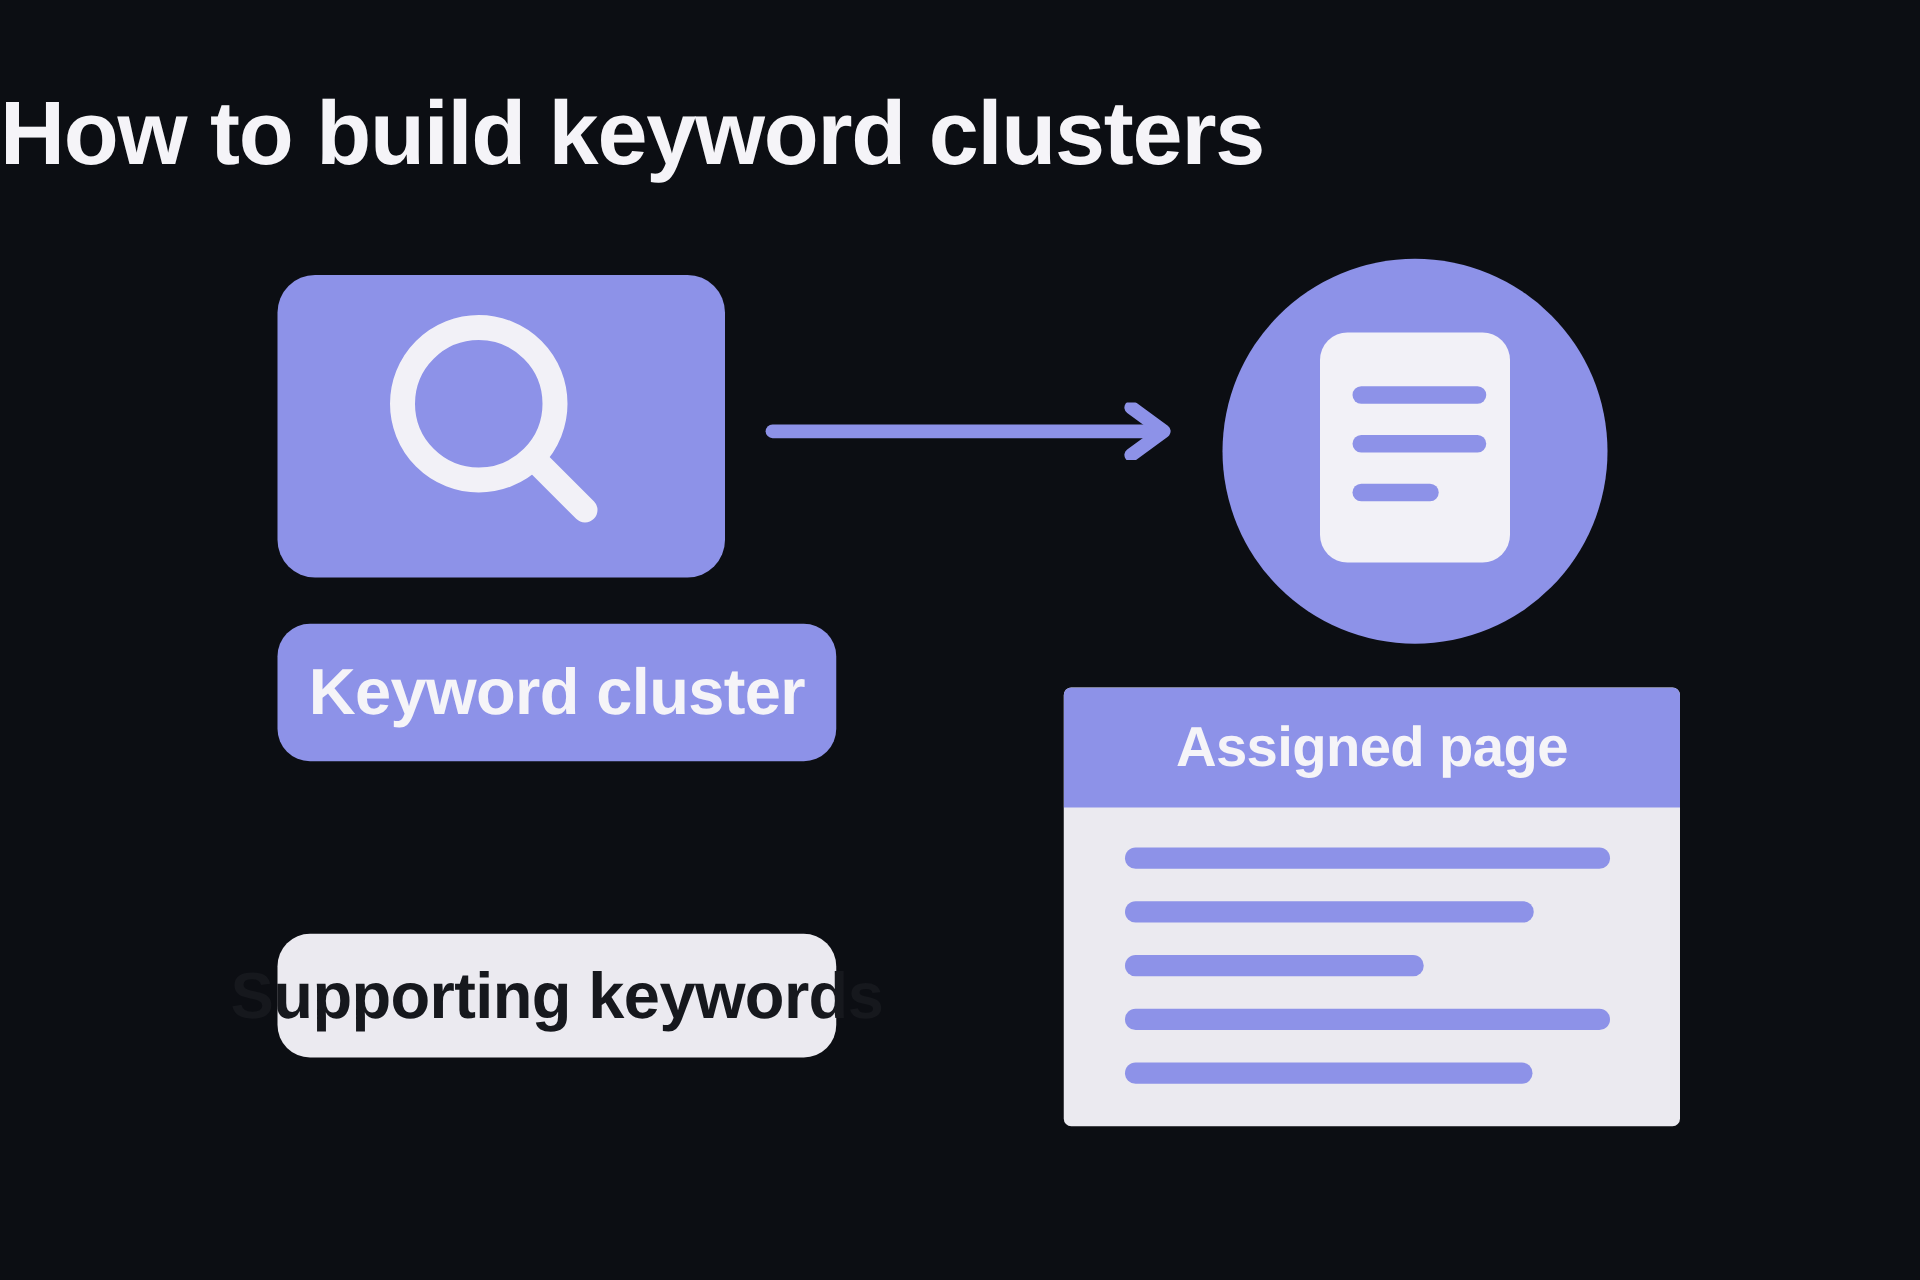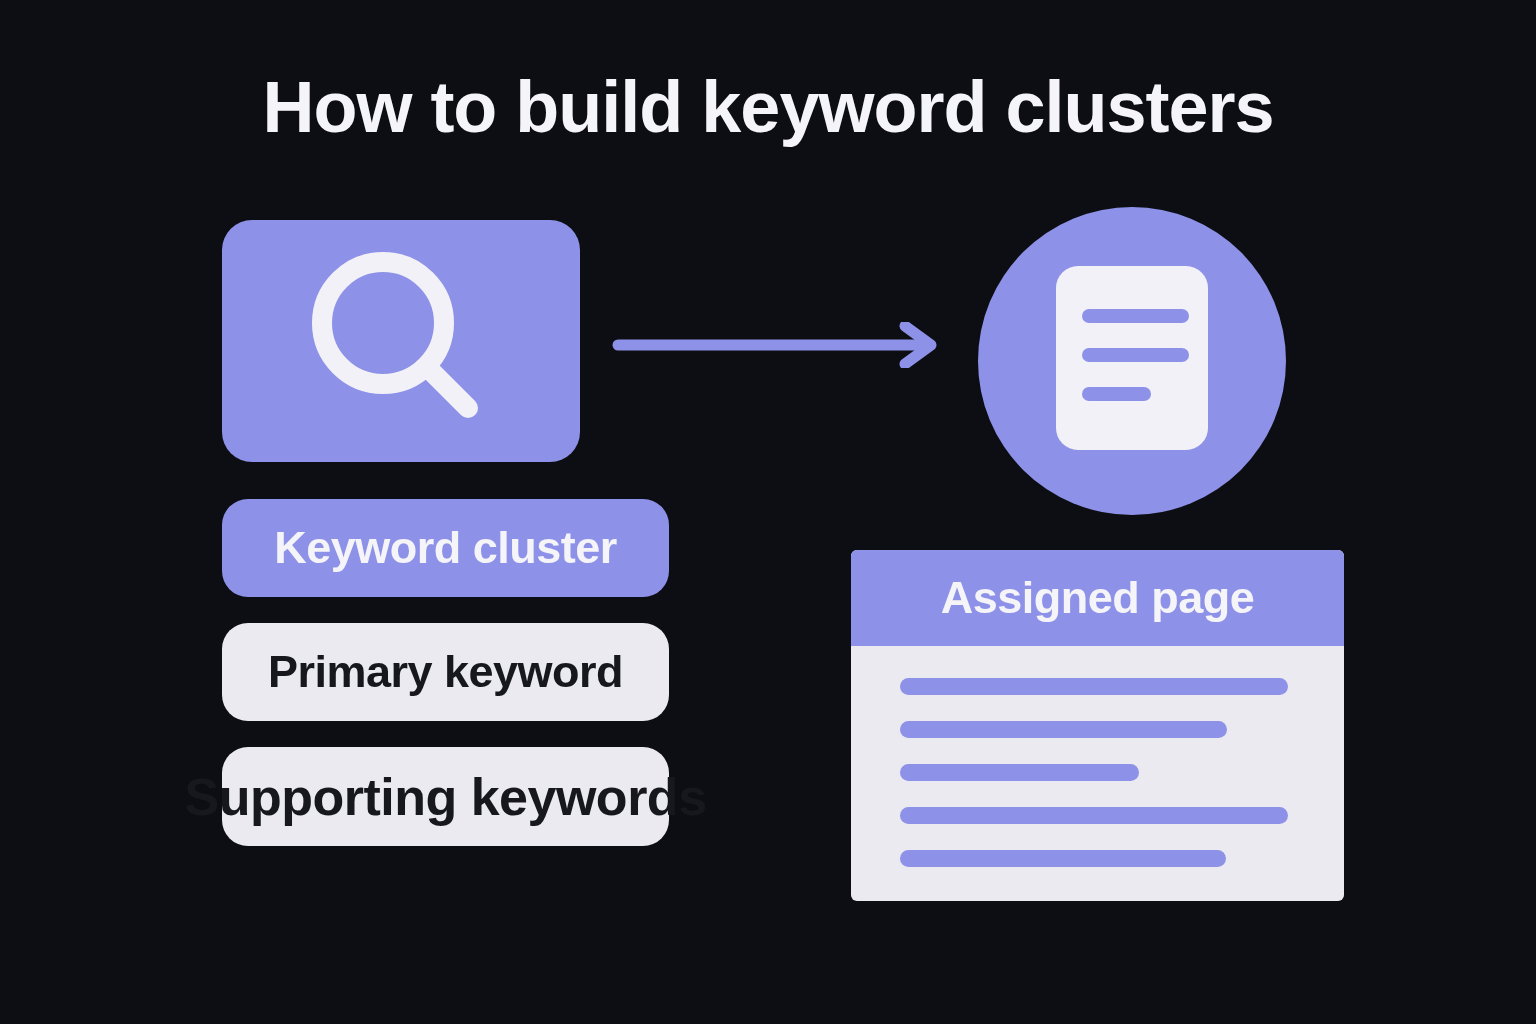--- a/index.html
+++ b/index.html
@@ -13,21 +13,21 @@
     height: 1024px;
     overflow: hidden;
     background: var(--background, #0c0e13);
     font-family: "Liberation Sans", "DejaVu Sans", sans-serif;
   }
   .title {
     position: absolute;
     left: 0;
     top: 71px;
     width: 100%;
-    text-align: center;
+    text-align: left;
     font-size: 72px;
     font-weight: 700;
     letter-spacing: -1px;
     line-height: 1;
     color: var(--text-light, #f5f4f8);
   }
   .search-card {
     position: absolute;
     left: 222px;
     top: 220px;
@@ -69,27 +69,27 @@
   }
   .doc-line {
     height: 14px;
     border-radius: 7px;
     background: var(--accent, #8d92e8);
   }
   .pill {
     position: absolute;
     left: 222px;
     width: 447px;
-    height: 98px;
+    height: 110px;
     border-radius: 26px;
     display: flex;
     align-items: center;
     justify-content: center;
     font-weight: 700;
-    font-size: 45px;
+    font-size: 52px;
     letter-spacing: -0.5px;
     white-space: nowrap;
   }
   .pill.accent {
     background: var(--accent, #8d92e8);
     color: var(--text-light, #f5f4f8);
   }
   .pill.light {
     background: var(--surface-light, #ebeaf0);
     color: var(--text-dark, #16181d);
@@ -154,23 +154,20 @@
         <div class="doc-line" style="width: 107px;"></div>
         <div class="doc-line" style="width: 107px;"></div>
         <div class="doc-line" style="width: 69px;"></div>
       </div>
   </div>
 
   <div class="pill accent" id="pill-cluster">
     <span>Keyword cluster</span>
   </div>
 
-  <div class="pill light" id="pill-primary">
-    <span>Primary keyword</span>
-  </div>
 
   <div class="pill light" id="pill-supporting">
     <span>Supporting keywords</span>
   </div>
 
   <div class="page-card">
     <div class="page-header">
       <span>Assigned page</span>
     </div>
     <div class="page-body">

